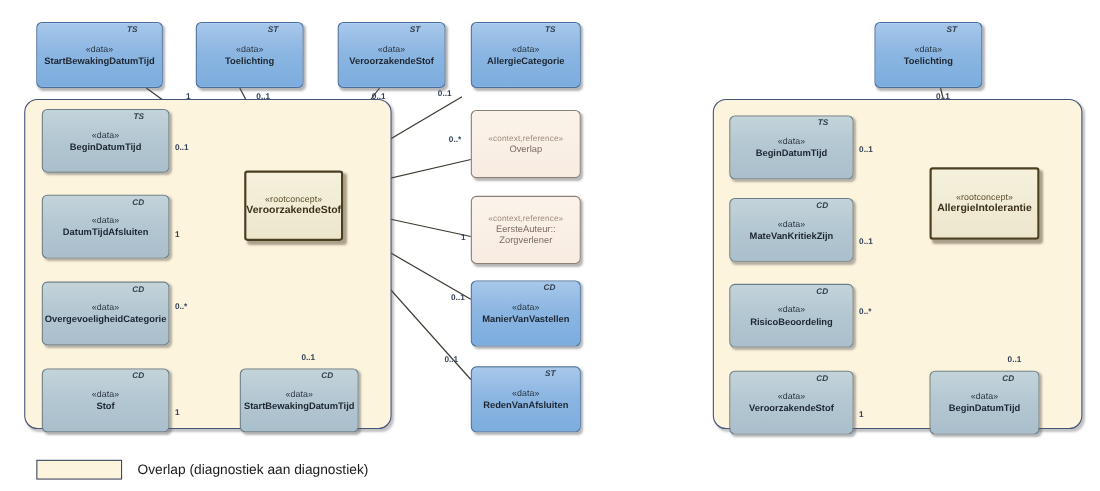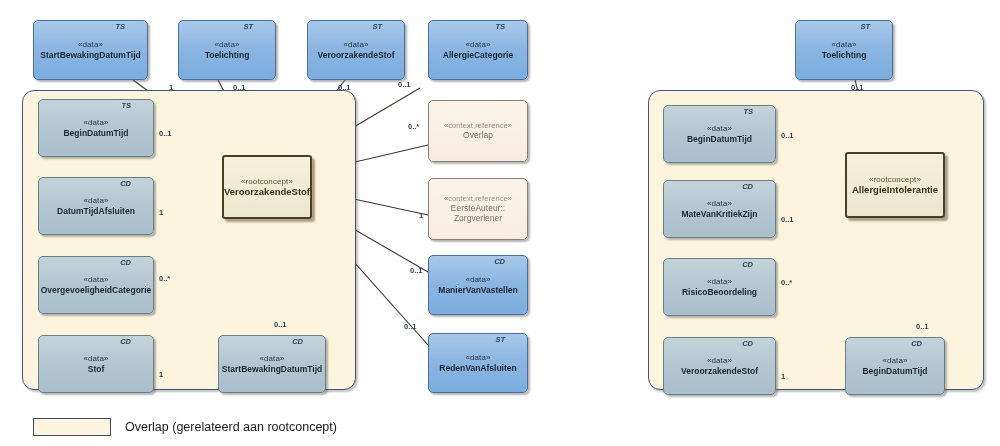--- a/index.html
+++ b/index.html
@@ -293,16 +293,16 @@
 
   <span class="mult" style="left:851px; top:83px;">0..1</span>
   <span class="mult" style="left:781px; top:131px;">0..1</span>
   <span class="mult" style="left:781px; top:215px;">0..1</span>
   <span class="mult" style="left:781px; top:278px;">0..*</span>
   <span class="mult" style="left:916px; top:322px;">0..1</span>
   <span class="mult" style="left:781px; top:372px;">1</span>
 
   <div class="legend" style="left:33px; top:418px;">
     <span class="legend-swatch"></span>
-    <span class="legend-label">Overlap (gerelateerd aan rootconcept)</span>
+    <span class="legend-label">Overlap (diagnostiek aan diagnostiek)</span>
   </div>
 
 </div>
 
 </body></html>

